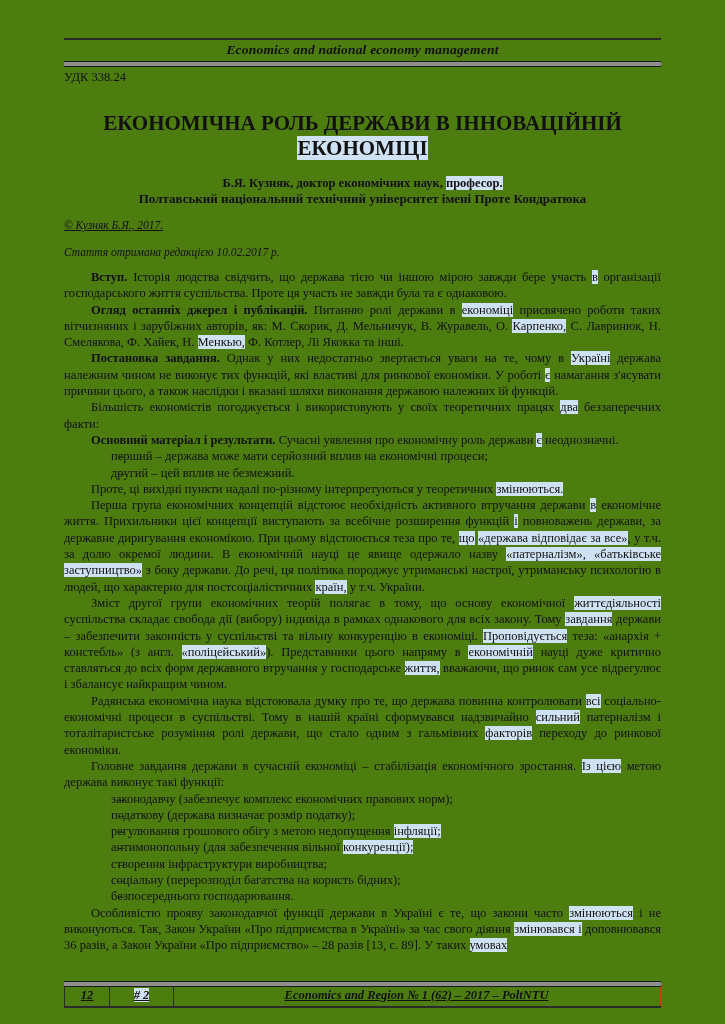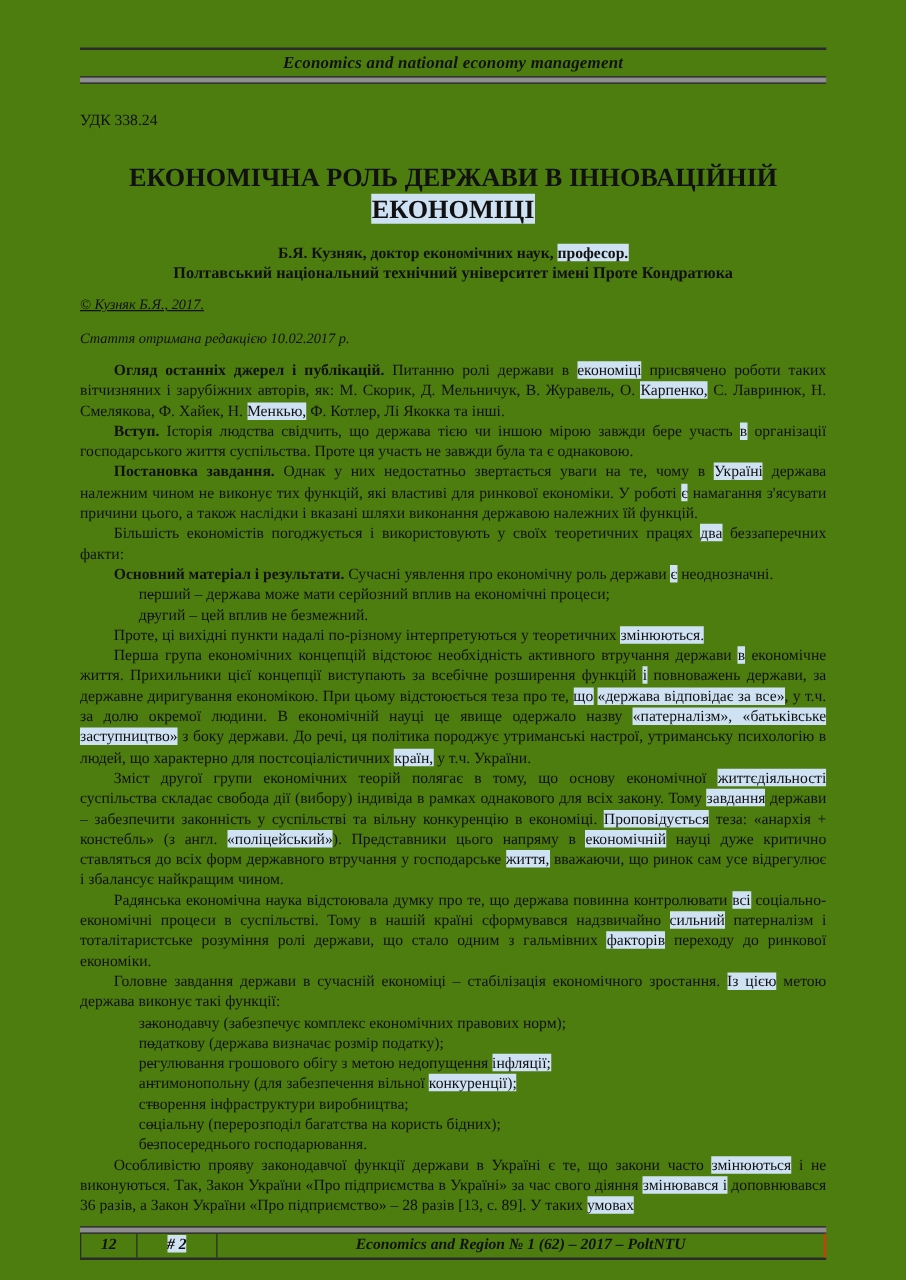--- a/index.html
+++ b/index.html
@@ -16,33 +16,33 @@
   .header-title {
     text-align:center; font-weight:bold; font-style:italic;
     font-size:13.5px; padding:2px 0 3px; letter-spacing:.2px;
   }
   .thick-bar {
     height:6px; background:#8f8f8f;
     border-top:1px solid #1c1c1c; border-bottom:1px solid #1c1c1c;
   }
   
   .content { position:absolute; top:70px; left:64px; right:64px; bottom:46px; overflow:hidden; }
-  .udc { margin-top:19px; font-size:12.5px; }
+  .udc { margin-top:0; font-size:12.5px; }
   .title { margin-top:26px; text-align:center; font-size:21px; font-weight:bold; }
   .authors { margin-top:15px; text-align:center; font-size:12.5px; font-weight:bold; }
   .affiliation { text-align:center; font-size:13px; font-weight:bold; }
   .copyright { margin-top:12px; font-size:11.5px; font-style:italic; text-decoration:underline; }
   .received { margin-top:15px; font-size:11.5px; font-style:italic; }
   .body-text { margin-top:11px; font-size:12.5px; line-height:16.3px; text-align:justify; }
   .body-text p { text-indent:27px; }
   .lead { font-weight:bold; }
   .dash { display:inline-block; width:20px; }
   .hl { background:var(--hl,#cfe2f3); }
   
-  .page-footer { position:absolute; left:64px; right:64px; bottom:16px; }
+  .page-footer { position:absolute; left:64px; right:64px; bottom:16px;text-decoration:underline; }
   .footer-row {
     display:flex; align-items:stretch;
     font-size:12.5px; font-weight:bold; font-style:italic;
     border-bottom:2px solid #2b2b2b;
   }
   .cell { padding:1px 4px 3px; text-align:center; }
   .c1 { width:46px; border-left:1px solid #2b2b2b; border-right:1px solid #2b2b2b; }
   .c2 { width:64px; border-right:1px solid #2b2b2b; }
   .c3 { flex:1; border-right:2px solid #c2410c; }
 </style>
@@ -58,22 +58,22 @@
   </header>
 
   <main class="content">
     <div class="udc">УДК 338.24</div>
     <h1 class="title">ЕКОНОМІЧНА РОЛЬ ДЕРЖАВИ В ІННОВАЦІЙНІЙ <span class="hl">ЕКОНОМІЦІ</span></h1>
     <div class="authors">Б.Я. Кузняк, доктор економічних наук, <span class="hl">професор.</span></div>
     <div class="affiliation">Полтавський національний технічний університет імені Проте Кондратюка</div>
     <div class="copyright">© Кузняк Б.Я., 2017.</div>
     <div class="received">Стаття отримана редакцією 10.02.2017 р.</div>
     <div class="body-text">
+        <p><span class="lead">Вступ.</span> Історія людства свідчить, що держава тією чи іншою мірою завжди бере участь <span class="hl">в</span> організації господарського життя суспільства. Проте ця участь не завжди була та є однаковою.</p>
         <p><span class="lead">Огляд останніх джерел і публікацій.</span> Питанню ролі держави в <span class="hl">економіці</span> присвячено роботи таких вітчизняних і зарубіжних авторів, як: М. Скорик, Д. Мельничук, В. Журавель, О. <span class="hl">Карпенко,</span> С. Лавринюк, Н. Смелякова, Ф. Хайек, Н. <span class="hl">Менкью,</span> Ф. Котлер, Лі Якокка та інші.</p>
-        <p><span class="lead">Вступ.</span> Історія людства свідчить, що держава тією чи іншою мірою завжди бере участь <span class="hl">в</span> організації господарського життя суспільства. Проте ця участь не завжди була та є однаковою.</p>
         <p><span class="lead">Постановка завдання.</span> Однак у них недостатньо звертається уваги на те, чому в <span class="hl">Україні</span> держава належним чином не виконує тих функцій, які властиві для ринкової економіки. У роботі <span class="hl">є</span> намагання з'ясувати причини цього, а також наслідки і вказані шляхи виконання державою належних їй функцій.</p>
         <p>Більшість економістів погоджується і використовують у своїх теоретичних працях <span class="hl">два</span> беззаперечних факти:</p>
         <p><span class="lead">Основний матеріал і результати.</span> Сучасні уявлення про економічну роль держави <span class="hl">є</span> неоднозначні.</p>
         <p><span class="dash">–</span>перший – держава може мати серйозний вплив на економічні процеси;</p>
         <p><span class="dash">–</span>другий – цей вплив не безмежний.</p>
         <p>Проте, ці вихідні пункти надалі по-різному інтерпретуються у теоретичних <span class="hl">змінюються.</span></p>
         <p>Перша група економічних концепцій відстоює необхідність активного втручання держави <span class="hl">в</span> економічне життя. Прихильники цієї концепції виступають за всебічне розширення функцій <span class="hl">і</span> повноважень держави, за державне диригування економікою. При цьому відстоюється теза про те, <span class="hl">що</span> <span class="hl">«держава відповідає за все»</span>, у т.ч. за долю окремої людини. В економічній науці це явище одержало назву <span class="hl">«патерналізм», «батьківське заступництво»</span> з боку держави. До речі, ця політика породжує утриманські настрої, утриманську психологію в людей, що характерно для постсоціалістичних <span class="hl">країн,</span> у т.ч. України.</p>
         <p>Зміст другої групи економічних теорій полягає в тому, що основу економічної <span class="hl">життєдіяльності</span> суспільства складає свобода дії (вибору) індивіда в рамках однакового для всіх закону. Тому <span class="hl">завдання</span> держави – забезпечити законність у суспільстві та вільну конкуренцію в економіці. <span class="hl">Проповідується</span> теза: «анархія + констебль» (з англ. <span class="hl">«поліцейський»</span>). Представники цього напряму в <span class="hl">економічній</span> науці дуже критично ставляться до всіх форм державного втручання у господарське <span class="hl">життя,</span> вважаючи, що ринок сам усе відрегулює і збалансує найкращим чином.</p>
         <p>Радянська економічна наука відстоювала думку про те, що держава повинна контролювати <span class="hl">всі</span> соціально-економічні процеси в суспільстві. Тому в нашій країні сформувався надзвичайно <span class="hl">сильний</span> патерналізм і тоталітаристське розуміння ролі держави, що стало одним з гальмівних <span class="hl">факторів</span> переходу до ринкової економіки.</p>
         <p>Головне завдання держави в сучасній економіці – стабілізація економічного зростання. <span class="hl">Із цією</span> метою держава виконує такі функції:</p>

